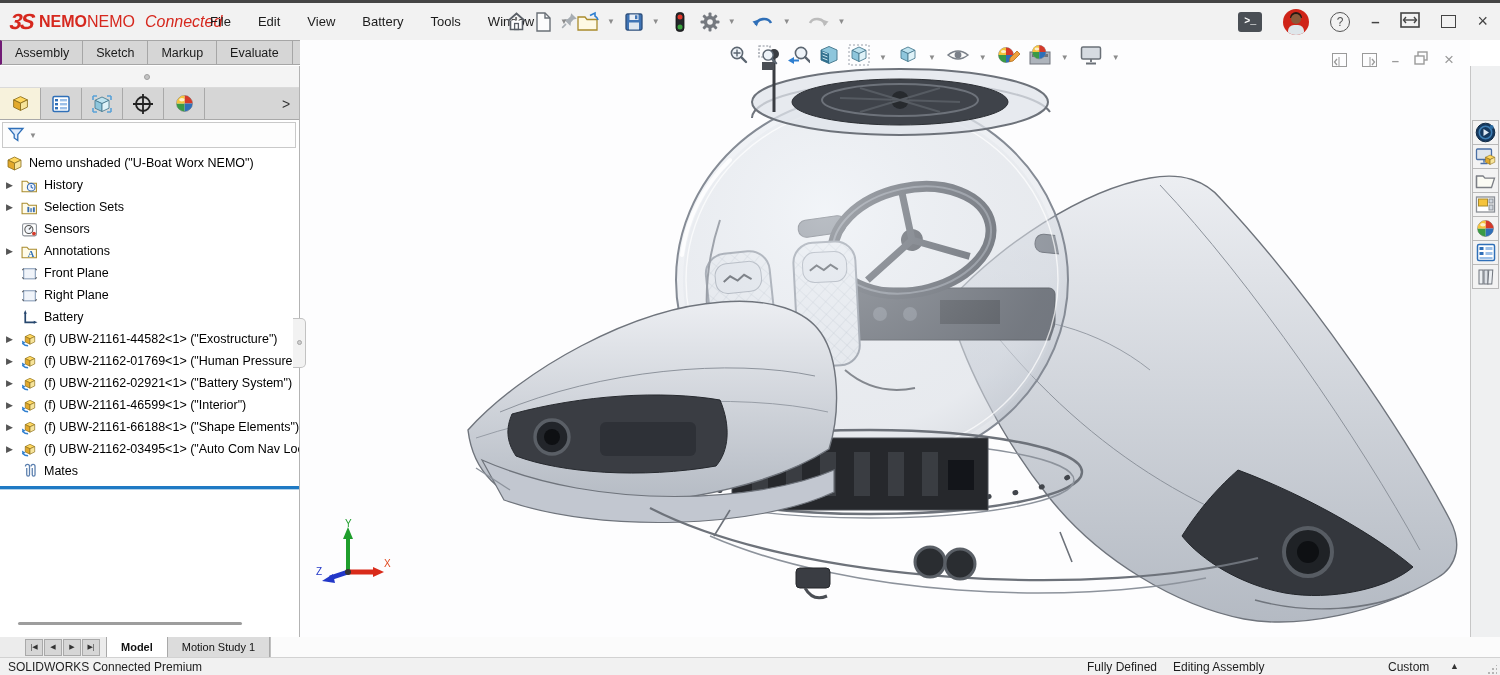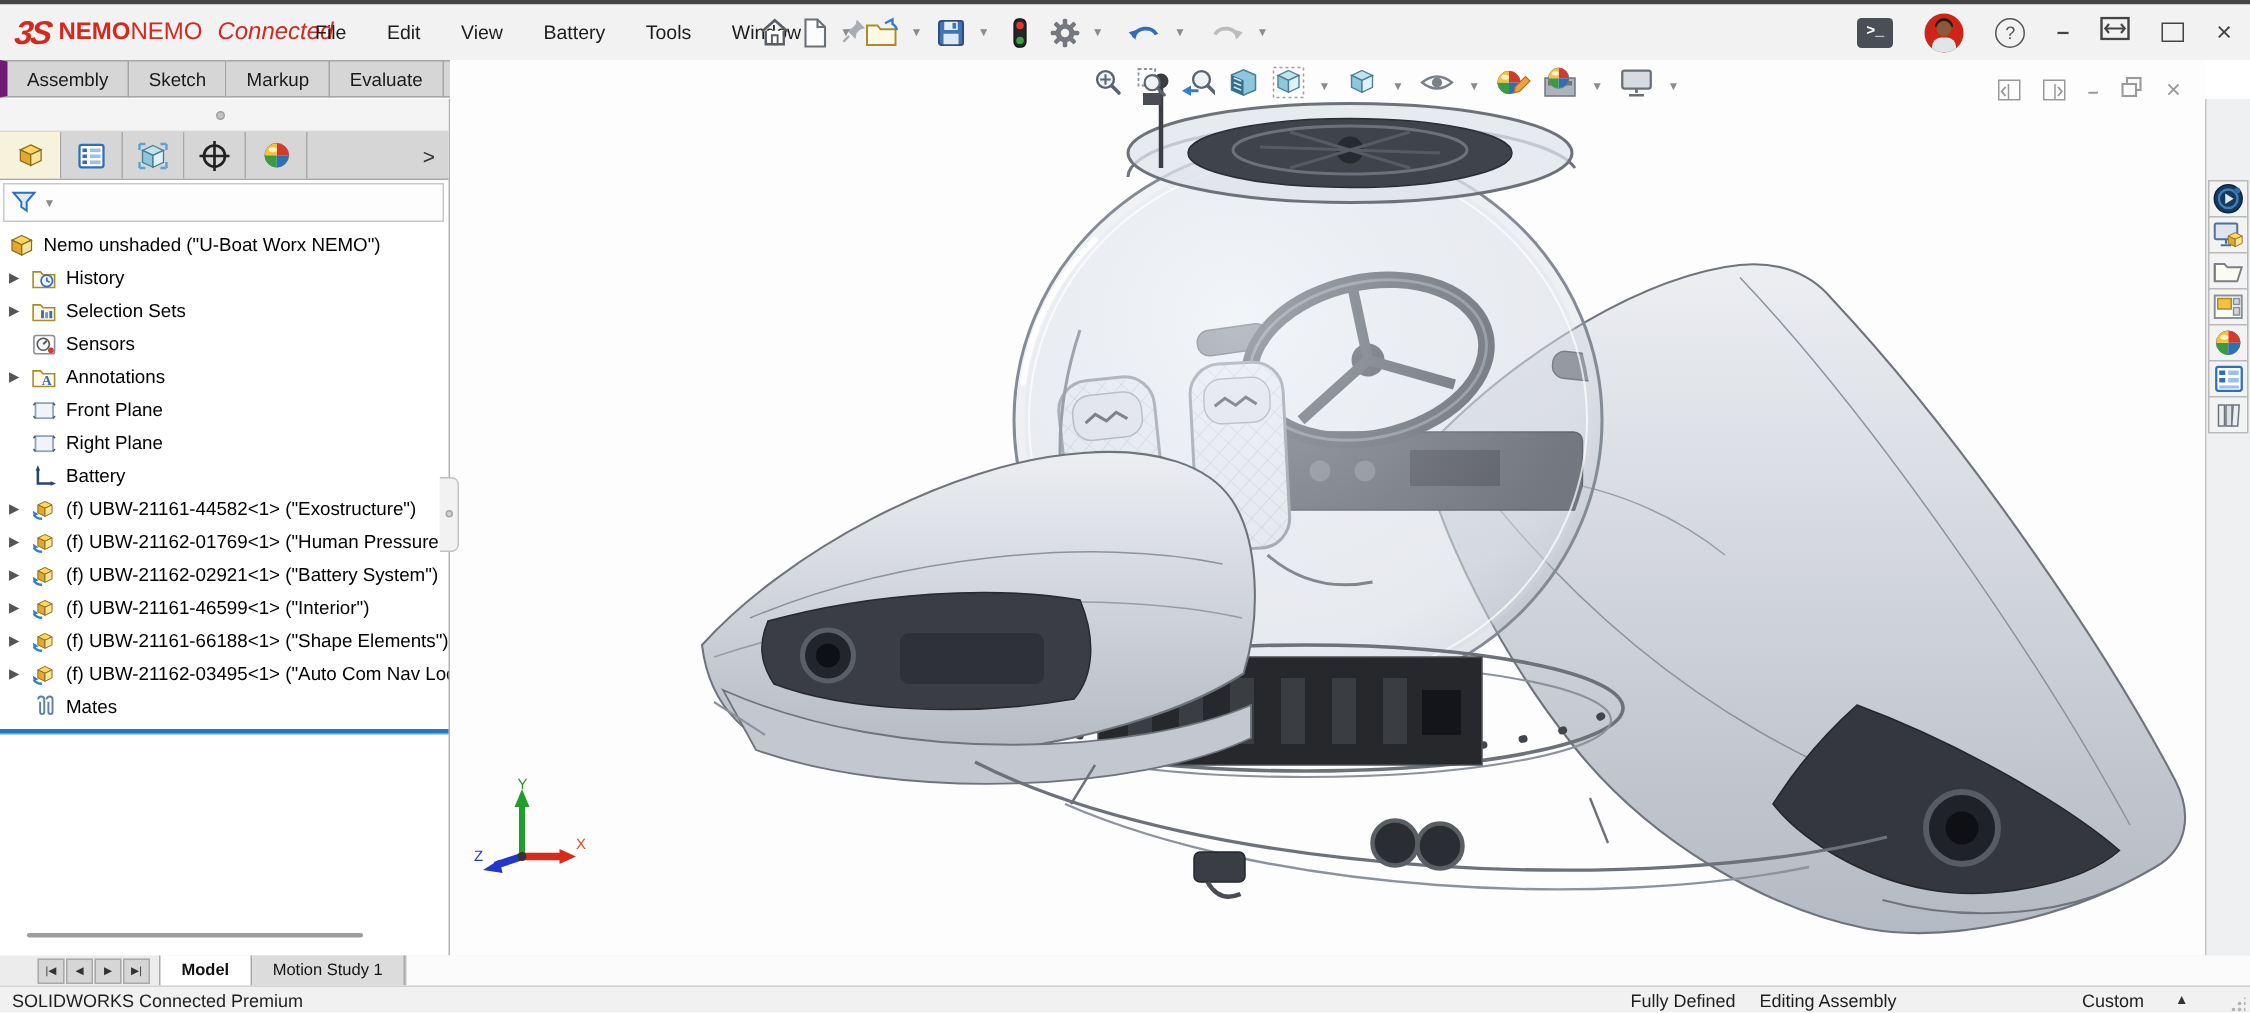--- a/index.html
+++ b/index.html
@@ -25,21 +25,21 @@
   .avatar{width:26px;height:26px;border-radius:50%;background:#cf2418;position:relative;overflow:hidden}
   .avatar .head{position:absolute;left:8px;top:5px;width:10px;height:10px;border-radius:50%;background:#8a5a3b}
   .avatar .hair{position:absolute;left:7px;top:3px;width:12px;height:6px;border-radius:6px 6px 0 0;background:#241a14}
   .avatar .shirt{position:absolute;left:5px;top:16px;width:16px;height:10px;border-radius:6px 6px 0 0;background:#dfe6ea}
   .helpc{width:18px;height:18px;border:1.6px solid #555;border-radius:50%;display:flex;align-items:center;justify-content:center;font-size:12px;color:#555}
   .termbox{width:24px;height:20px;background:#4a4f55;border-radius:3px;color:#fff;font-size:10px;font-weight:bold;display:flex;align-items:center;justify-content:center;font-family:"Liberation Mono",monospace}
   
   #tabrow{left:0;top:40px;height:25px;display:flex;background:#fff}
   .ctab{background:#d6d6d6;border:1px solid #a6a6a6;border-left:none;padding:0 13px;font-size:12.5px;
         display:flex;align-items:center;color:#1a1a1a;white-space:nowrap}
-  .ctab:first-child{border-left:5px solid #701a75}
+  .ctab:first-child{border-left:2px solid #701a75}
   
   #leftpanel{left:0;top:66px;width:300px;height:571px;background:#fff;border-right:1px solid #b3b3b3;box-sizing:border-box}
   .panel-head{height:21px;background:#f4f4f4;border-bottom:1px solid #dadada;position:relative}
   .panel-head .grip{position:absolute;left:144px;top:8px;width:6px;height:6px;border-radius:50%;background:#c3c3c3;border:1px solid #9f9f9f;box-sizing:border-box}
   .ptabs{height:31px;background:#d6d6d6;display:flex;align-items:stretch;border-bottom:1px solid #a9a9a9}
   .ptab{width:40px;border-right:1px solid #a9a9a9;display:flex;align-items:center;justify-content:center;background:#d6d6d6}
   .ptab.active{background:#f7f2dc}
   .pexpand{margin-left:auto;width:26px;display:flex;align-items:center;justify-content:center;color:#333;font-size:14px;background:transparent}
   .filter-row{height:24px;margin:2px 3px 0 2px;border:1px solid #c9c9c9;display:flex;align-items:center;padding-left:4px;background:#fdfdfd}
   .tree{margin-top:4px}

